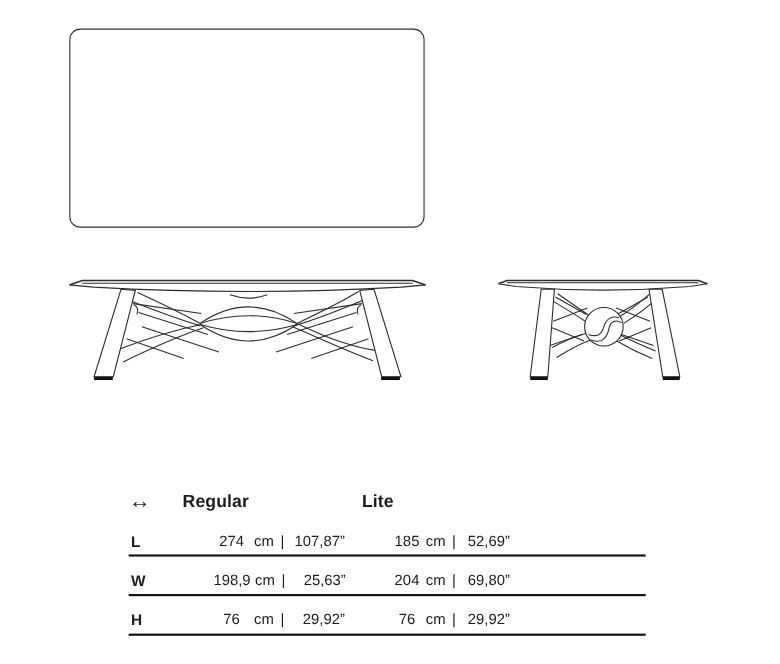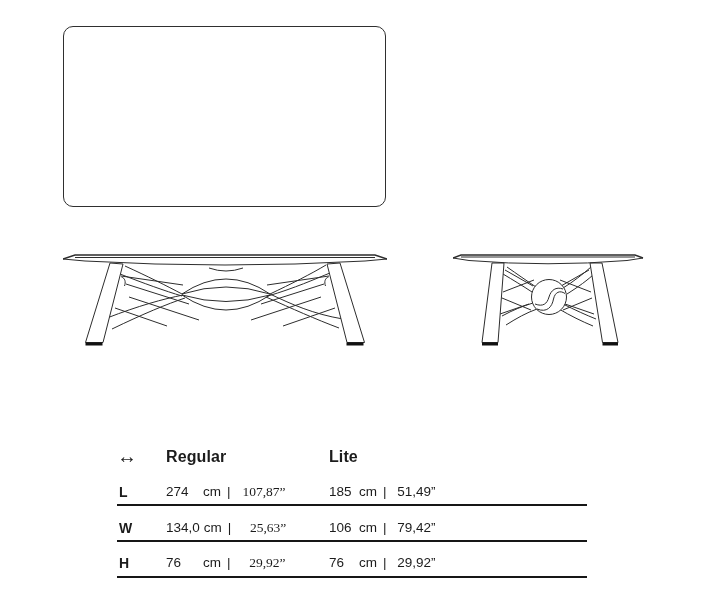--- a/index.html
+++ b/index.html
@@ -26,27 +26,27 @@
   .spec{position:absolute;left:117px;top:447px;width:470px;height:152px;font-size:13.5px;}
   .spec .row{position:absolute;left:0;right:0;height:18px;}
   .spec .hdr{font-size:16px;font-weight:700;letter-spacing:.1px;}
   .spec .rule{position:absolute;left:0;right:0;height:2px;background:#161616;}
   .pos-a{position:absolute;left:2px;top:0;}
   .pos-b{position:absolute;left:49px;top:0;}
   .pos-c{position:absolute;left:212px;top:0;}
   .arrow{position:absolute;left:0;top:-3px;font-size:20px;font-weight:700;color:#1c1c1c;}
   .row-label{font-weight:700;font-size:14px;}
   .cell{display:flex;align-items:baseline;white-space:pre;}
-  .num{display:inline-block;text-align:left;}
+  .num{display:inline-block;text-align:center;margin-left:28px;}
   .cell-reg .num{min-width:33px;}
   .cell-lite .num{min-width:26px;}
   .unit{margin-left:4px;text-align:right;}
   .sep{margin:0 6px;}
   .inch{display:inline-block;text-align:right;}
-  .cell-reg .inch{min-width:49px;font-family:Liberation Serif, serif;}
+  .cell-reg .inch{min-width:49px;}
   .cell-lite .inch{min-width:43px;}
 </style>
 </head>
 <body>
 
 <div class="sheet">
 
   <div class="top-view"></div>
 
   <svg class="side-svg" style="left:63px;top:252px;" width="324" height="96" viewBox="0 0 324 96">
@@ -138,38 +138,38 @@
       <span class="pos-b cell cell-reg">
         <span class="num">274</span>
         <span class="unit">cm</span>
         <span class="sep">|</span>
         <span class="inch">107,87”</span>
       </span>
       <span class="pos-c cell cell-lite">
         <span class="num">185</span>
         <span class="unit">cm</span>
         <span class="sep">|</span>
-        <span class="inch">51,49”</span>
+        <span class="inch">52,69”</span>
       </span>
     </div>
     <div class="rule" style="top:57px;"></div>
 
     <div class="row" style="top:73px;">
       <span class="pos-a row-label">W</span>
       <span class="pos-b cell cell-reg">
-        <span class="num">134,0</span>
+        <span class="num">198,9</span>
         <span class="unit">cm</span>
         <span class="sep">|</span>
         <span class="inch">25,63”</span>
       </span>
       <span class="pos-c cell cell-lite">
-        <span class="num">106</span>
+        <span class="num">204</span>
         <span class="unit">cm</span>
         <span class="sep">|</span>
-        <span class="inch">79,42”</span>
+        <span class="inch">69,80”</span>
       </span>
     </div>
     <div class="rule" style="top:93px;"></div>
 
     <div class="row" style="top:108px;">
       <span class="pos-a row-label">H</span>
       <span class="pos-b cell cell-reg">
         <span class="num">76</span>
         <span class="unit">cm</span>
         <span class="sep">|</span>

